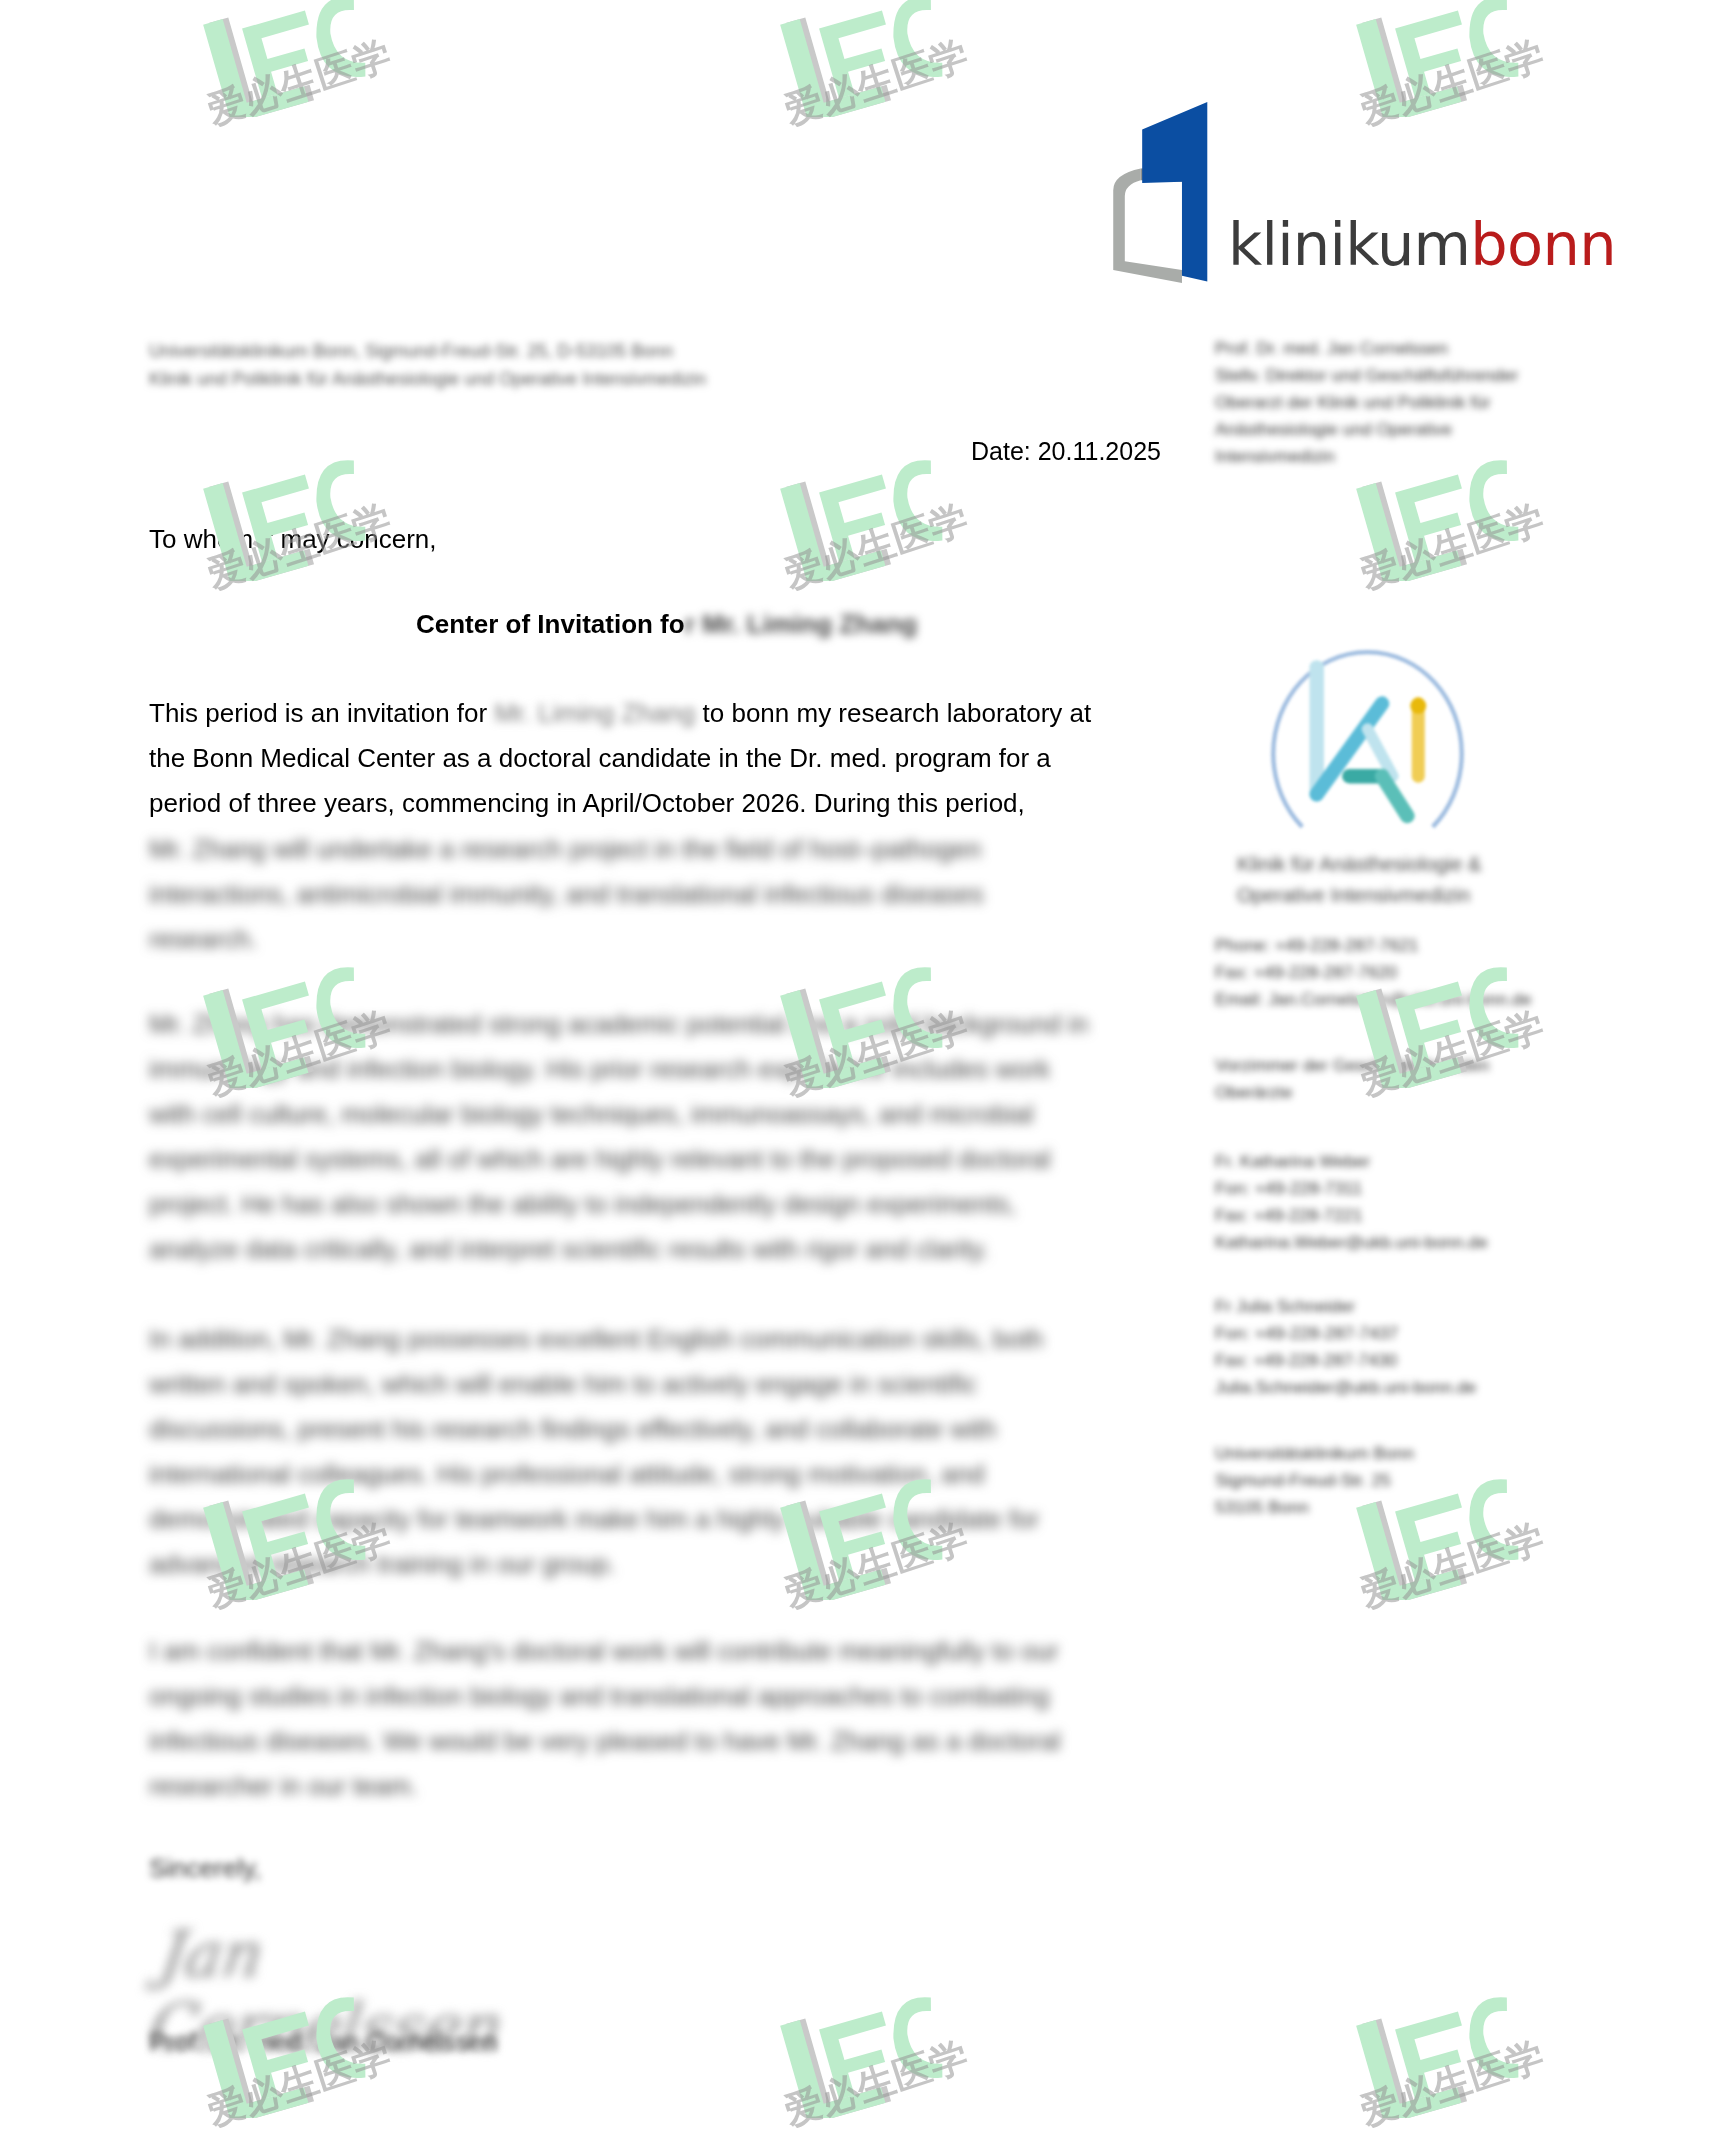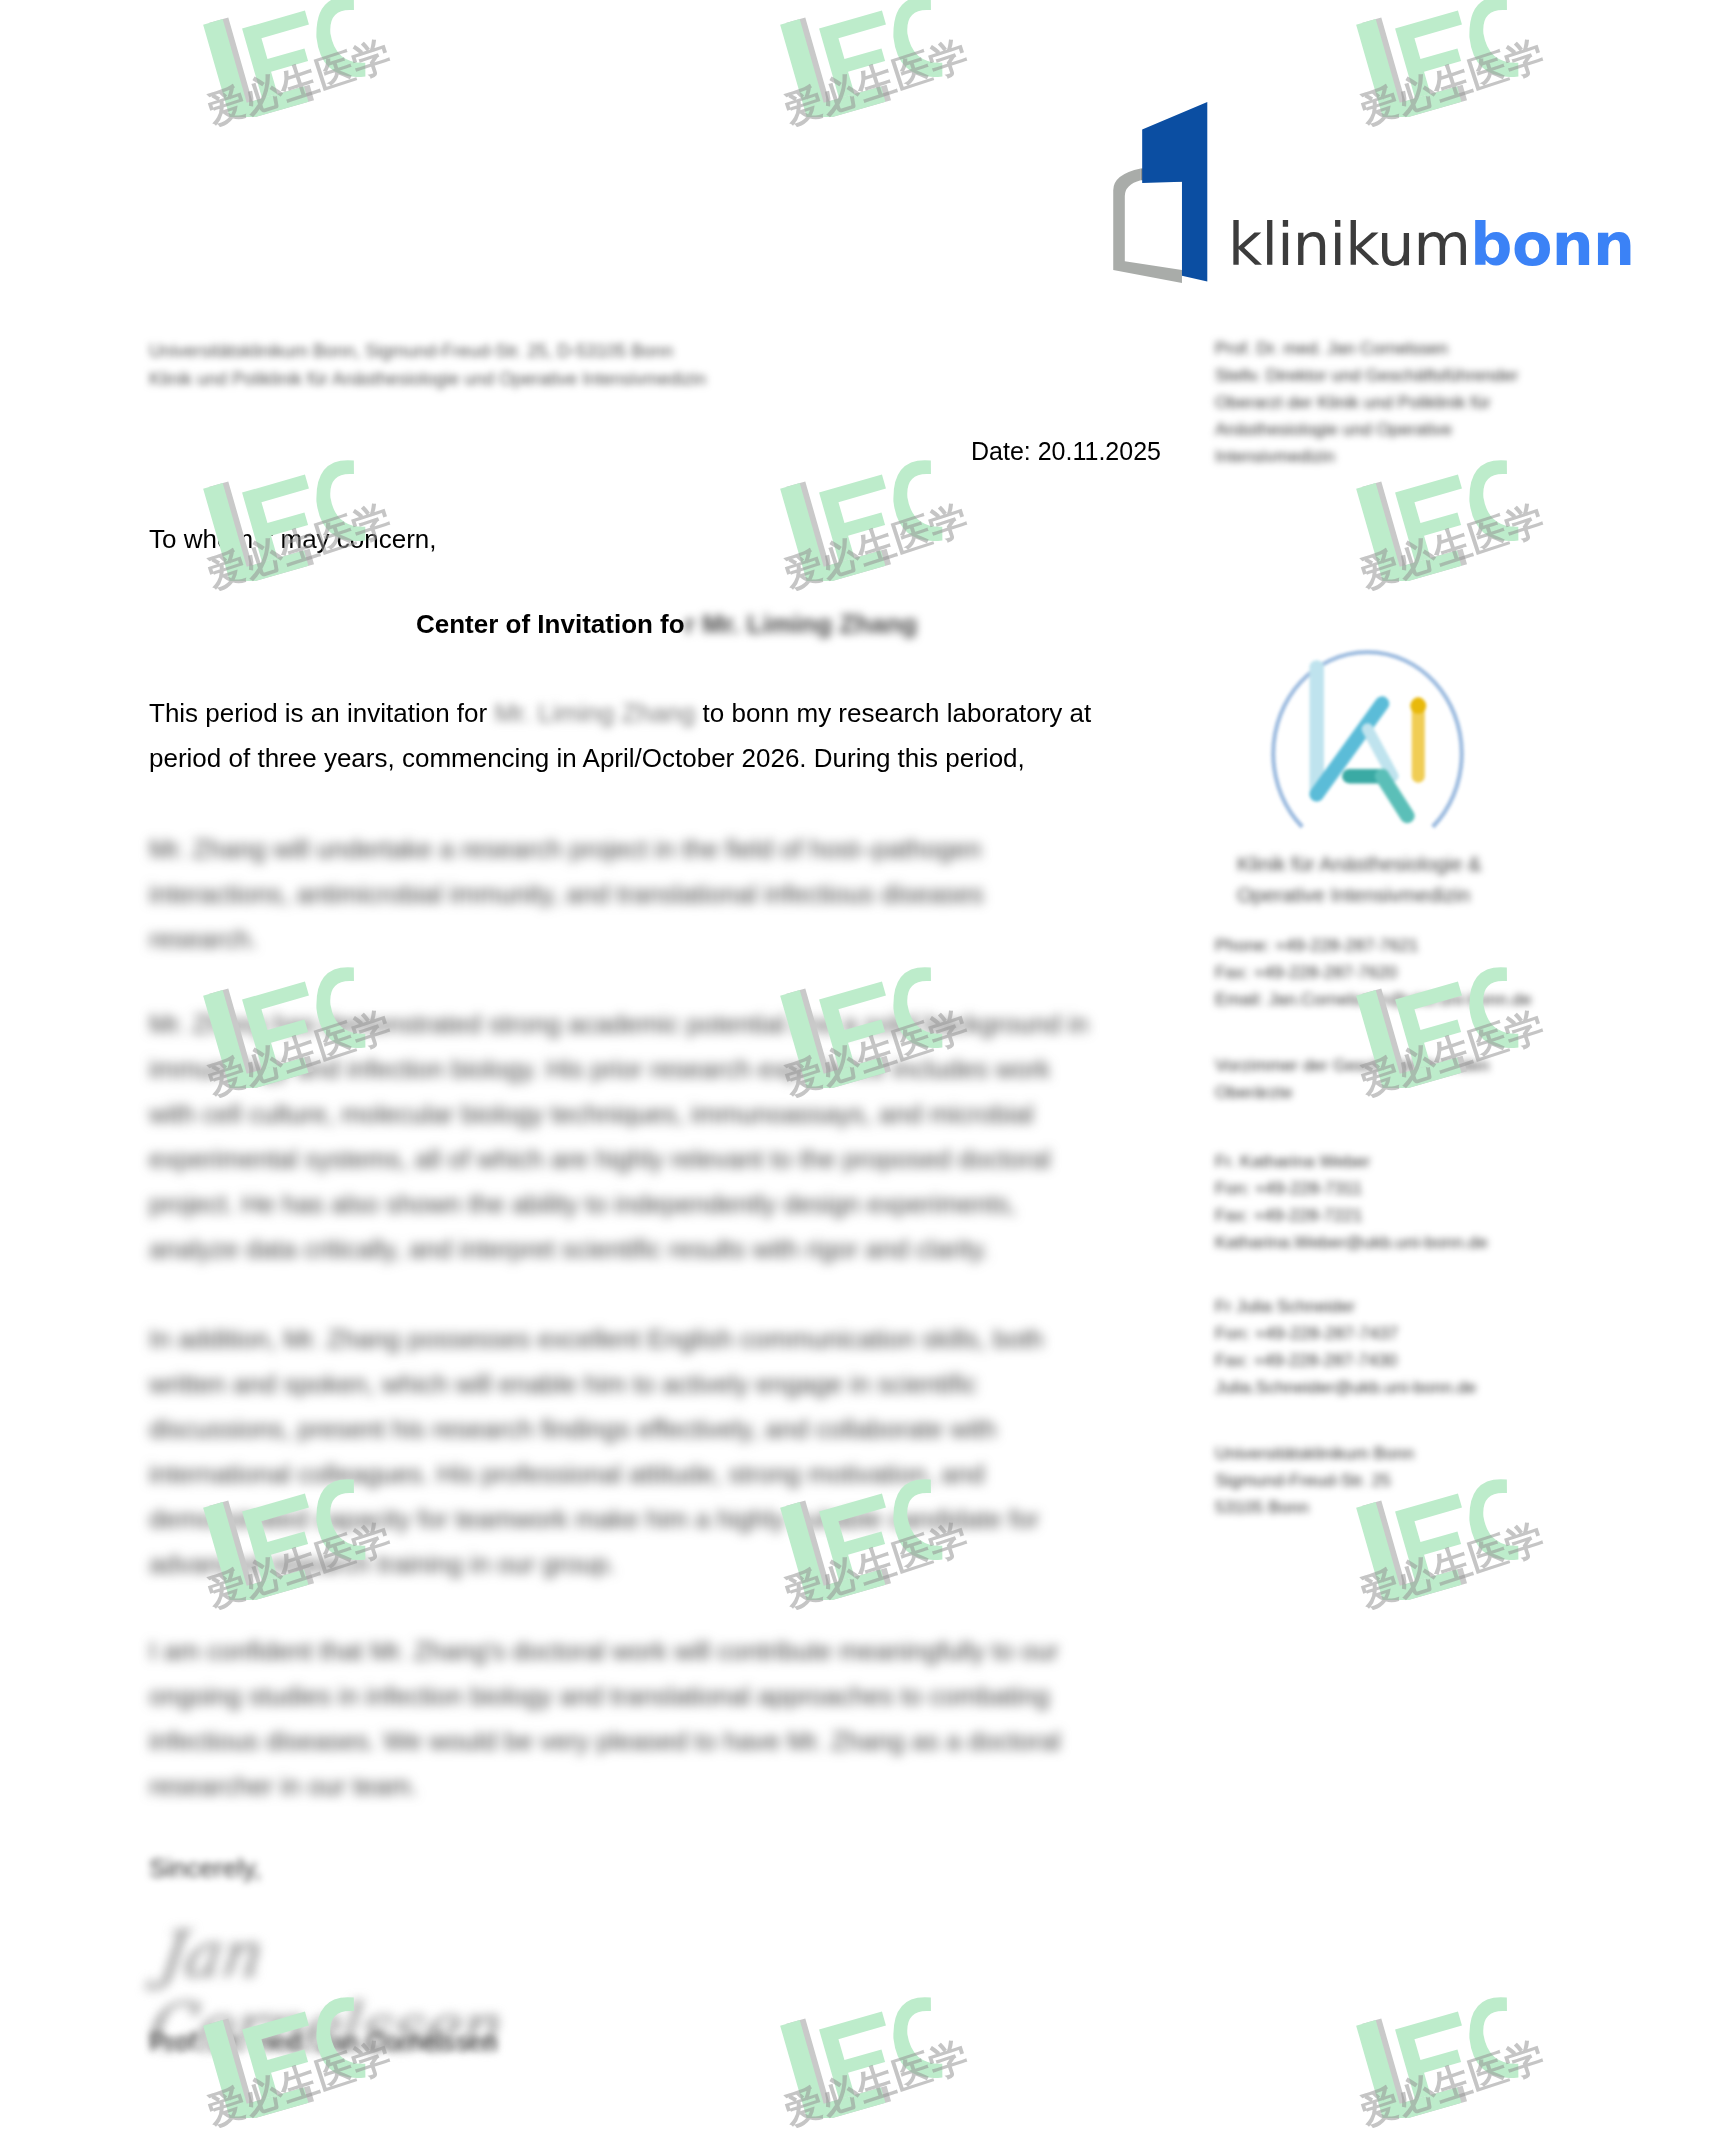--- a/index.html
+++ b/index.html
@@ -6,21 +6,21 @@
   body { width:1727px; height:2151px; position:relative; overflow:hidden;
          font-family:"Liberation Sans", "DejaVu Sans", sans-serif; color:#000; }
 
   
   .ukb-logo { position:absolute; left:1106px; top:102px; width:479px; height:181px; }
   .ukb-logo svg { position:absolute; left:0; top:0; }
   .ukb-word { position:absolute; left:122px; font-family:"DejaVu Sans", sans-serif;
               color:#3c3c3c; font-size:59px; line-height:1; letter-spacing:-0.7px; }
   .ukb-word.l1 { top:57px; }
   .ukb-word.l2 { top:113px; }
-  .ukb-word b { font-weight:bold; color:#3b82f6; }
+  .ukb-word b { font-weight:normal; color:#b91c1c; }
 
   
   .blur { filter: blur(3.6px); color:#333; }
   .blur-strong { filter: blur(5.1px); color:#444; }
 
   
   .sender { position:absolute; left:149px; top:338px; font-size:18px; line-height:27.6px; color:#555; }
 
   
   .sidebar { position:absolute; left:1215px; width:377px; font-size:17.4px; line-height:27px; color:#333; }
@@ -136,20 +136,21 @@
   <div>53105 Bonn</div>
 </div>
 
 <div class="date">Date: 20.11.2025</div>
 <div class="salutation">To whom it may concern,</div>
 
 <div class="subject"><span>Center of Invitation fo</span><span class="redact">r Mr. Liming Zhang</span></div>
 
 <div class="para p1">
   <span class="line"><span>This period is an invitation for</span> <span class="redact">Mr. Liming Zhang</span> <span>to bonn my research laboratory at</span></span>
+  <span class="line">the Bonn Medical Center as a doctoral candidate in the Dr. med. program for a</span>
   <span class="line">period of three years, commencing in April/October 2026. During this period,</span>
 </div>
 
 <div class="para p1-blur blur-strong">
   <span class="line">Mr. Zhang will undertake a research project in the field of host–pathogen</span>
   <span class="line">interactions, antimicrobial immunity, and translational infectious diseases</span>
   <span class="line">research.</span>
 </div>
 
 <div class="para p2 blur-strong">

